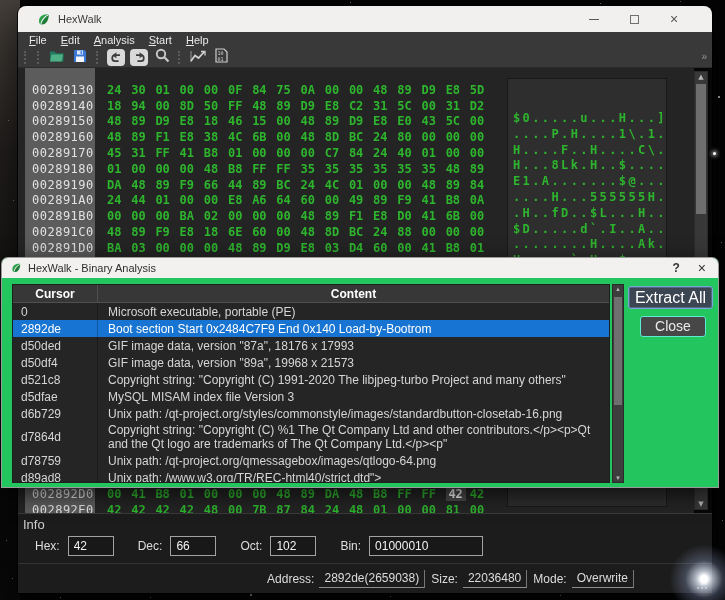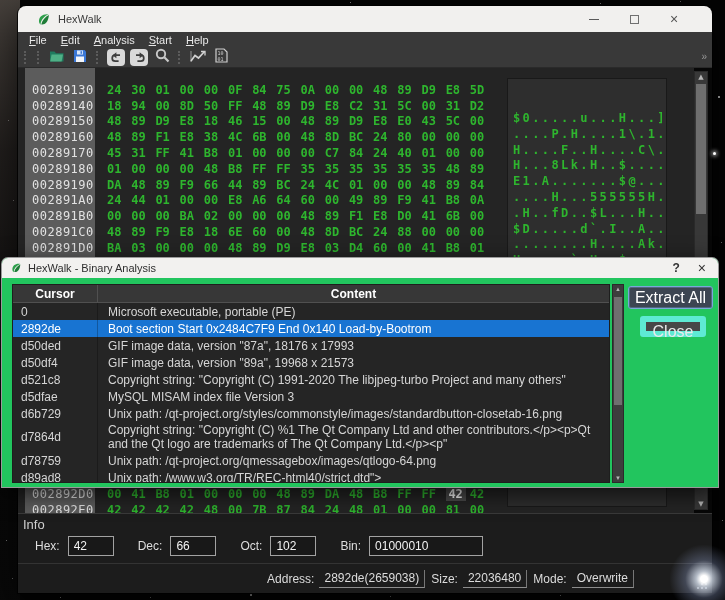--- a/index.html
+++ b/index.html
@@ -70,22 +70,22 @@
   .dlg-row { display:flex; align-items:center; min-height:17px; color:#d6d6d6; font-size:12px; }
   .dlg-row .cell-cursor { width:85px; flex:none; padding-left:8px; align-self:stretch; display:flex; align-items:center; border-right:1px solid rgba(0,0,0,.25); }
   .dlg-row .cell-content { flex:1; padding-left:10px; padding-right:6px; line-height:14px; }
   .dlg-row.tall { min-height:30px; }
   .dlg-row.selected { background:#1874d2; color:#fff; }
   .dlg-scrollbar { position:absolute; left:610px; top:26px; width:12px; height:199px; background:#3d3d3d; border:1px solid #2a2a2a; }
   .dlg-scrollbar .arrow { position:absolute; left:0; right:0; text-align:center; font-size:6px; color:#b5b5b5; }
   .dlg-scrollbar .thumb { position:absolute; left:1px; right:1px; top:12px; height:108px; background:#6f6f6f; }
   .btn-extract { position:absolute; left:626px; top:28px; width:85px; height:23px; background:#3c4552; border:1px solid #7aa7d9; border-radius:3px;
     color:#fff; font-size:16px; text-align:center; line-height:21px; box-shadow:inset 0 0 0 1px rgba(122,167,217,.35); }
-  .btn-close { position:absolute; left:638px; top:58px; width:66px; height:21px; background:#474747; border:6px solid #5eead4; border-radius:3px;
-    color:#eaeaea; font-size:16px; text-align:center; line-height:19px; }
+  .btn-close { position:absolute; left:638px; top:58px; width:66px; height:21px; background:#474747; border:1px solid #5eead4; border-radius:3px;
+    color:#eaeaea; font-size:14px; text-align:center; line-height:19px; }
 
   
   .info-panel { height:50px; flex:none; background:#1c1c1c; border-top:1px solid #3a3a3a; position:relative; }
   .info-label { position:absolute; left:5px; top:3px; font-size:13px; color:#cfcfcf; }
   .info-fields { position:absolute; left:17px; top:22px; display:flex; align-items:center; }
   .info-field { display:flex; align-items:center; margin-right:24px; }
   .info-field label { font-size:12px; color:#dedede; margin-right:8px; }
   .info-box { height:20px; border:1px solid #a2a2a2; background:#181818; color:#f2f2f2; font-size:12px; line-height:18px; padding-left:5px; }
   .w-sm { width:46px; } .w-lg { width:114px; }
 

